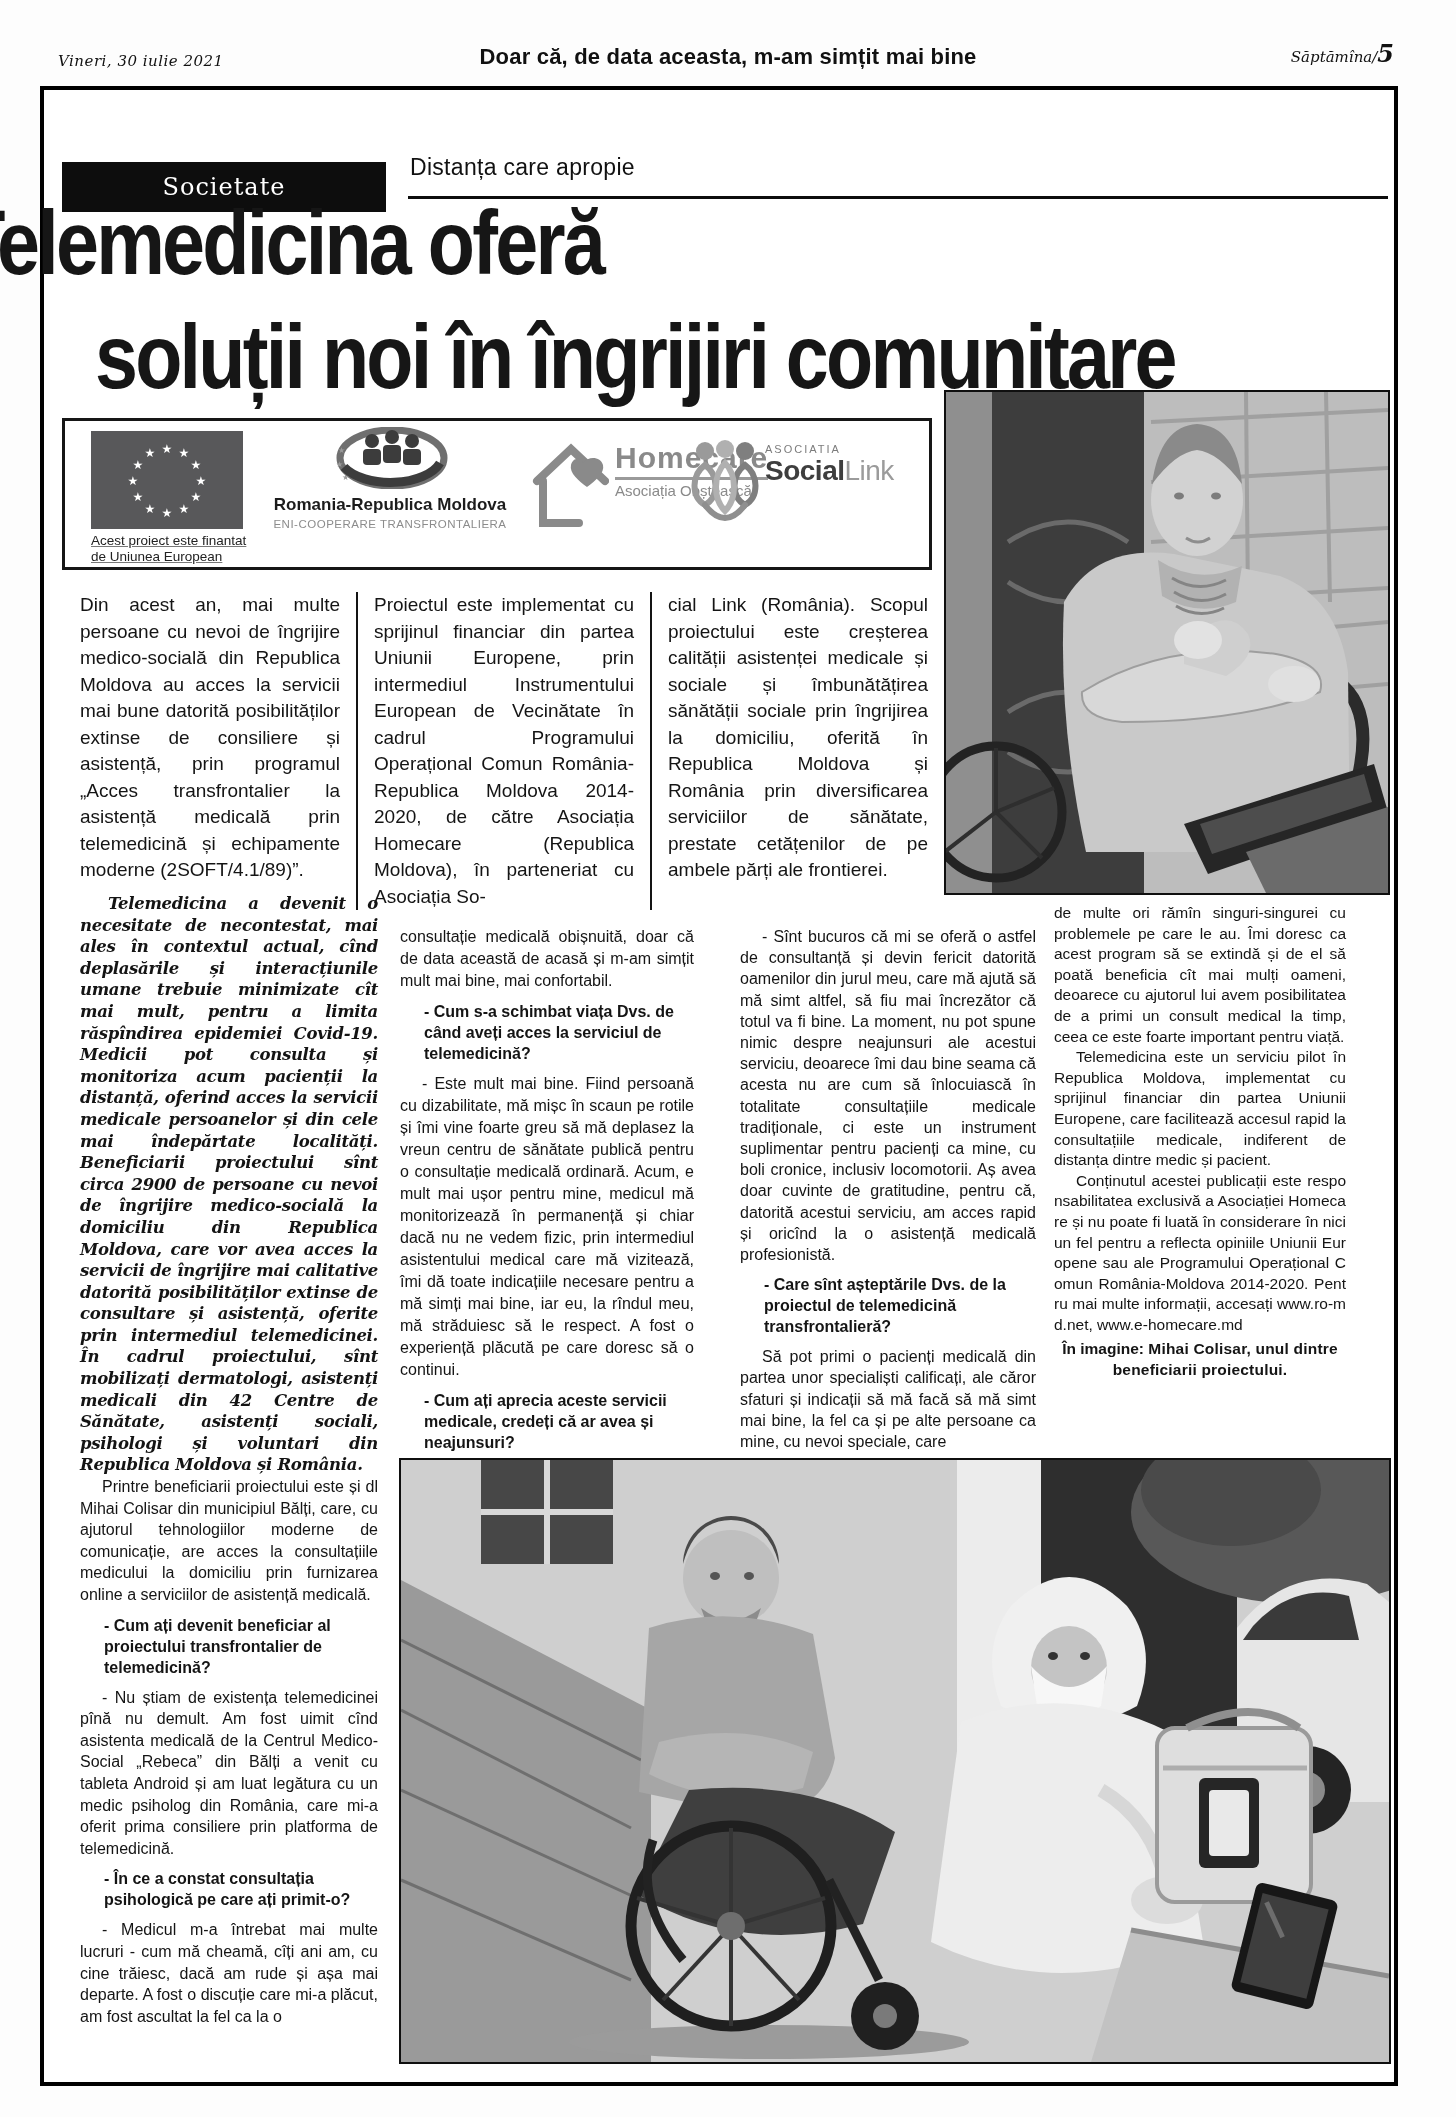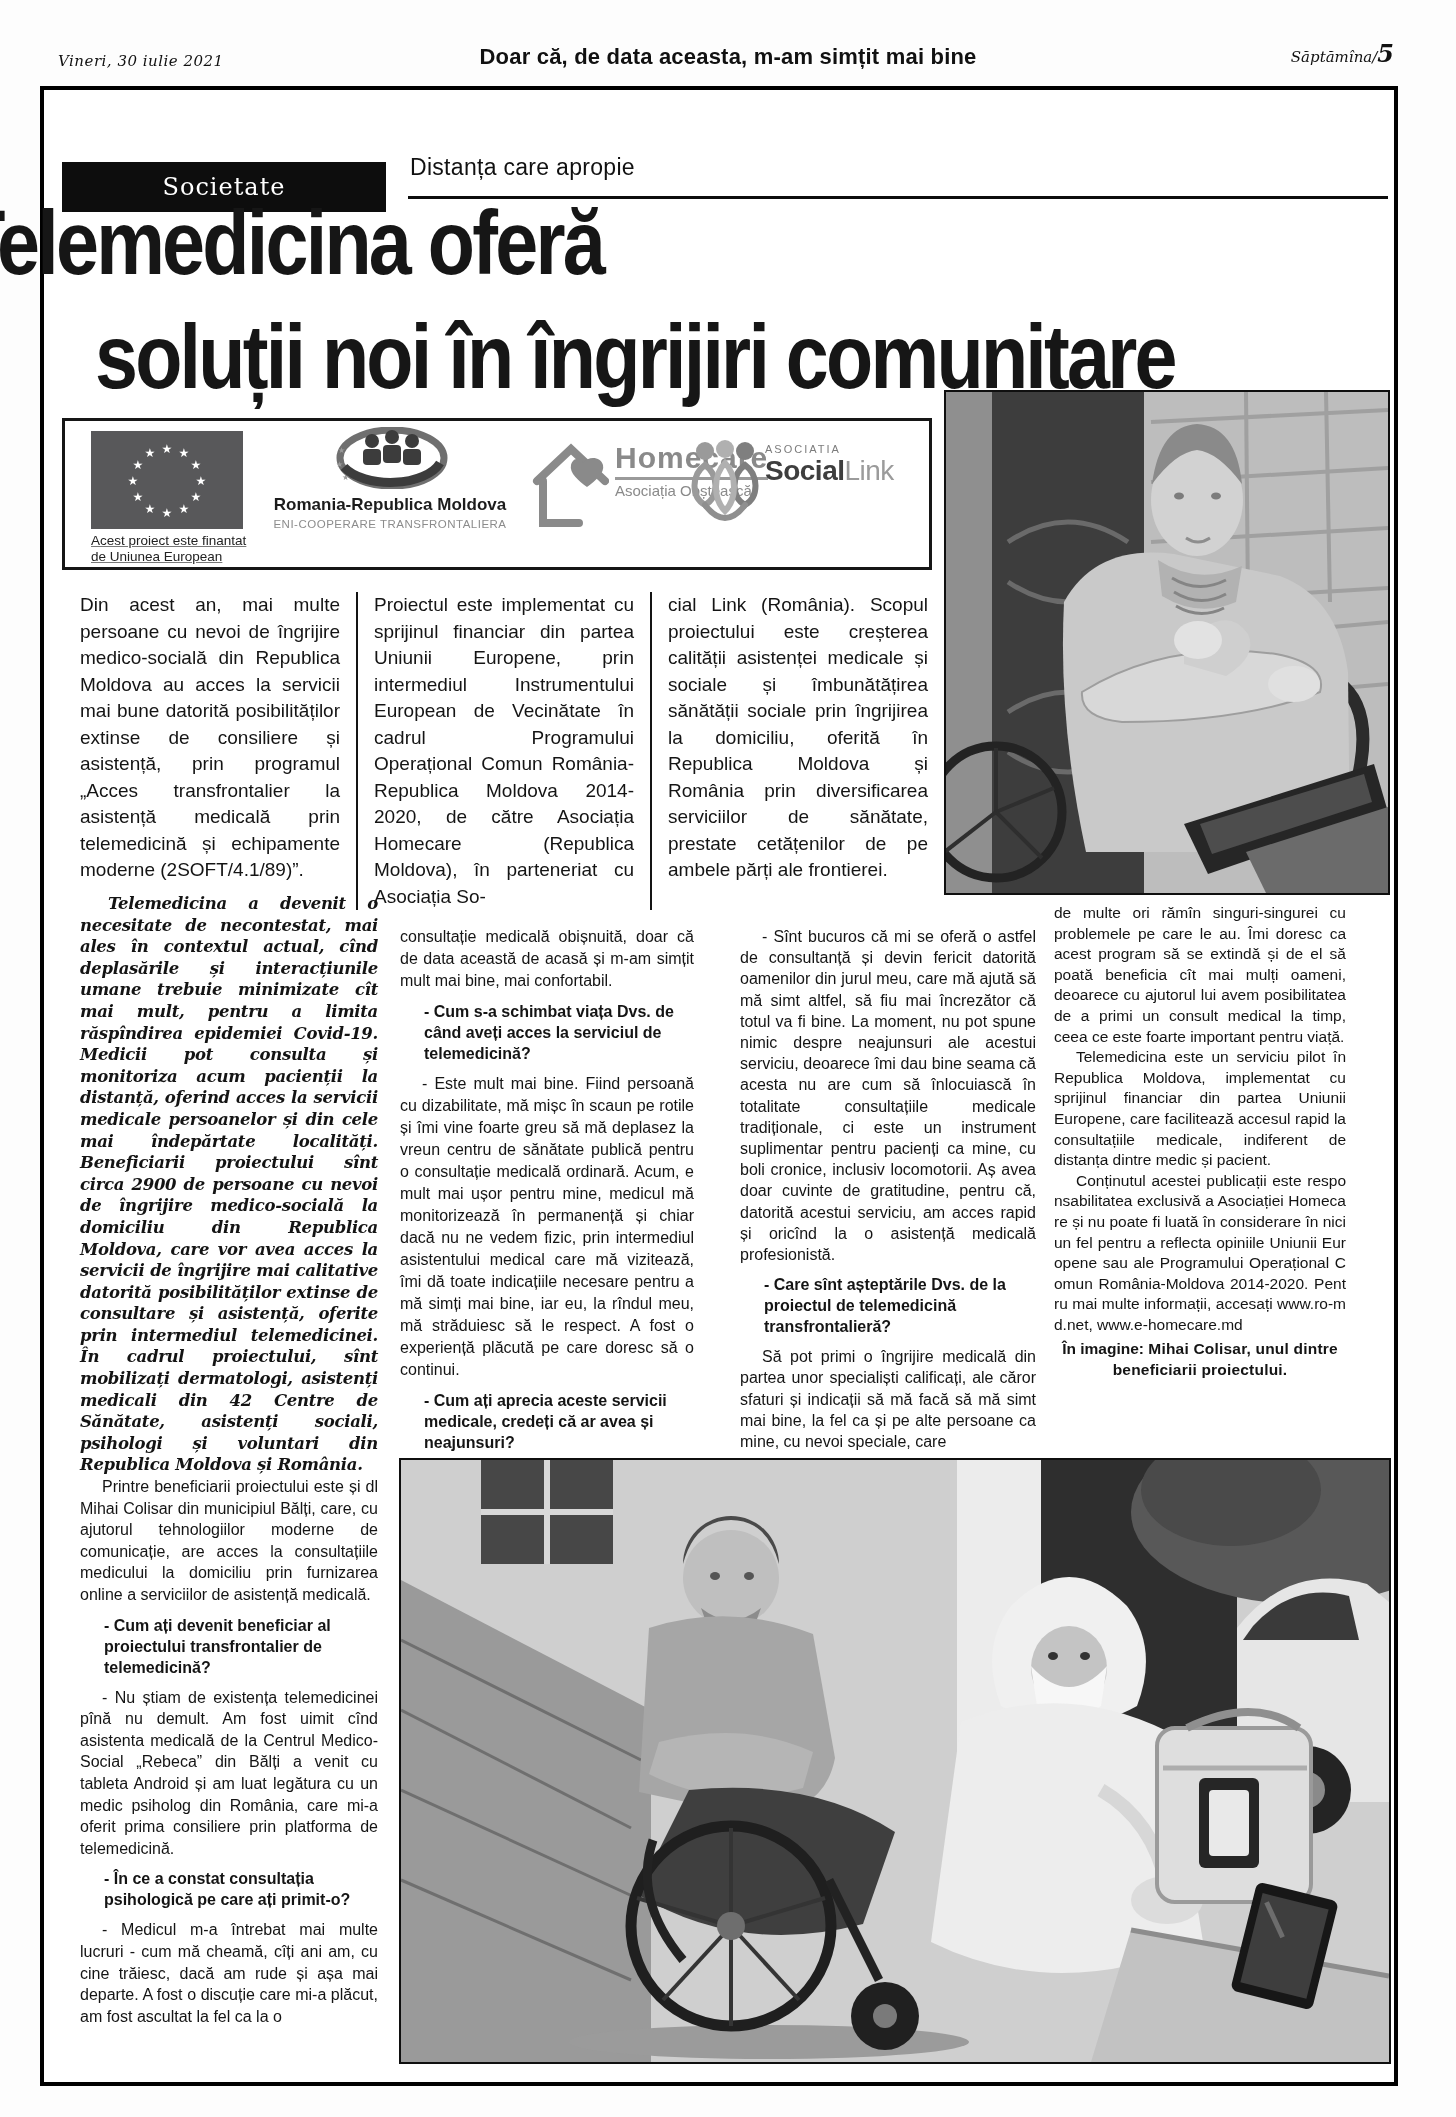--- a/index.html
+++ b/index.html
@@ -227,21 +227,21 @@
 <div class="abs bodycol colB">
   <p>consultație medicală obișnuită, doar că de data această de acasă și m-am simțit mult mai bine, mai confortabil.</p>
   <p class="q">- Cum s-a schimbat viața Dvs. de când aveți acces la serviciul de telemedicină?</p>
   <p class="ans">- Este mult mai bine. Fiind persoană cu dizabilitate, mă mișc în scaun pe rotile și îmi vine foarte greu să mă deplasez la vreun centru de sănătate publică pentru o consultație medicală ordinară. Acum, e mult mai ușor pentru mine, medicul mă monitorizează în permanență și chiar dacă nu ne vedem fizic, prin intermediul asistentului medical care mă vizitează, îmi dă toate indicațiile necesare pentru a mă simți mai bine, iar eu, la rîndul meu, mă străduiesc să le respect. A fost o experiență plăcută pe care doresc să o continui.</p>
   <p class="q">- Cum ați aprecia aceste servicii medicale, credeți că ar avea și neajunsuri?</p>
 </div>
 
 <div class="abs bodycol colC">
   <p class="ans">- Sînt bucuros că mi se oferă o astfel de consultanță și devin fericit datorită oamenilor din jurul meu, care mă ajută să mă simt altfel, să fiu mai încrezător că totul va fi bine. La moment, nu pot spune nimic despre neajunsuri ale acestui serviciu, deoarece îmi dau bine seama că acesta nu are cum să înlocuiască în totalitate consultațiile medicale tradiționale, ci este un instrument suplimentar pentru pacienți ca mine, cu boli cronice, inclusiv locomotorii. Aș avea doar cuvinte de gratitudine, pentru că, datorită acestui serviciu, am acces rapid și oricînd la o asistență medicală profesionistă.</p>
   <p class="q">- Care sînt așteptările Dvs. de la proiectul de telemedicină transfrontalieră?</p>
-  <p class="ans">Să pot primi o îngrijire medicală din partea unor specialiști calificați, ale căror sfaturi și indicații să mă facă să mă simt mai bine, la fel ca și pe alte persoane ca mine, cu nevoi speciale, care</p>
+  <p class="ans">Să pot primi o pacienți medicală din partea unor specialiști calificați, ale căror sfaturi și indicații să mă facă să mă simt mai bine, la fel ca și pe alte persoane ca mine, cu nevoi speciale, care</p>
 </div>
 
 <div class="abs bodycol colD">
   <p>de multe ori rămîn singuri-singurei cu problemele pe care le au. Îmi doresc ca acest program să se extindă și de el să poată beneficia cît mai mulți oameni, deoarece cu ajutorul lui avem posibilitatea de a primi un consult medical la timp, ceea ce este foarte important pentru viață.</p>
   <p class="ind">Telemedicina este un serviciu pilot în Republica Moldova, implementat cu sprijinul financiar din partea Uniunii Europene, care facilitează accesul rapid la consultațiile medicale, indiferent de distanța dintre medic și pacient.</p>
   <p class="ind site">Conținutul acestei publicații este responsabilitatea exclusivă a Asociației Homecare și nu poate fi luată în considerare în nici un fel pentru a reflecta opiniile Uniunii Europene sau ale Programului Operațional Comun România-Moldova 2014-2020. Pentru mai multe informații, accesați www.ro-md.net, www.e-homecare.md</p>
   <p class="caption">
     <span class="cl">În imagine:</span>
     <span class="cb">Mihai Colisar, unul dintre beneficiarii proiectului.</span>
   </p>

